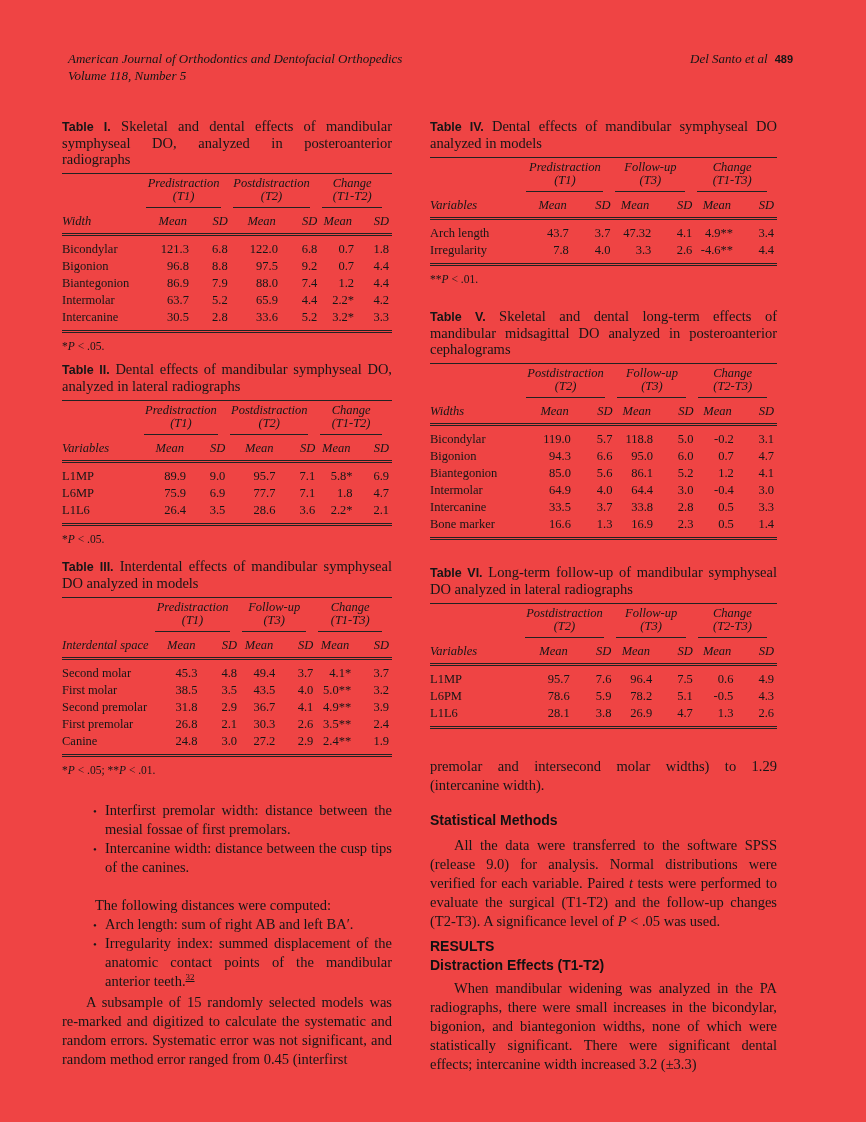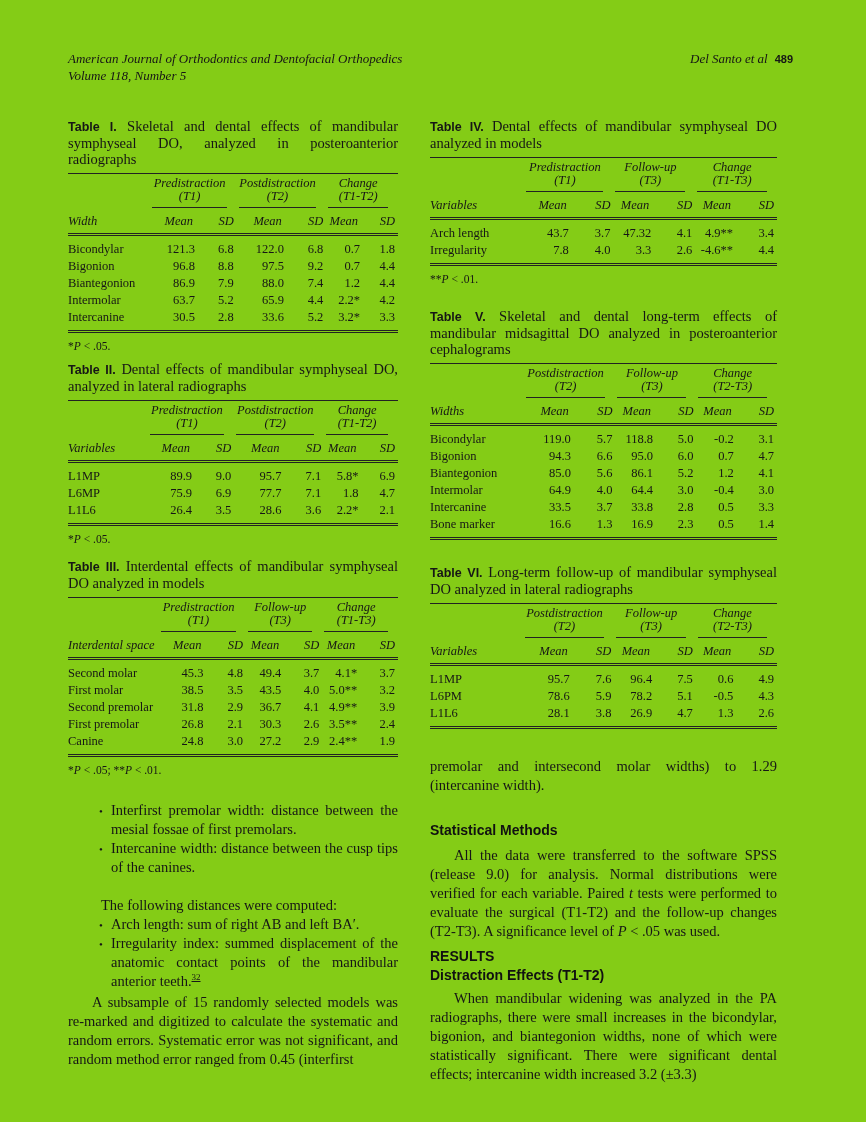--- a/index.html
+++ b/index.html
@@ -4,37 +4,37 @@
 <style>
   * { box-sizing: border-box; }
   html, body { margin: 0; padding: 0; }
   body {
     width: 866px; height: 1122px;
     background: #fdfdfc;
     color: #161616;
     font-family: "Liberation Serif", "DejaVu Serif", serif;
     overflow: hidden;
   }
-  .page { position: relative; width: 866px; height: 1122px; background: #84cc16; }
+  .page { position: relative; width: 866px; height: 1122px; background: #ef4444; }
 
   
   .page-header {
     position: absolute; left: 68px; top: 50px; width: 725px;
     display: flex; justify-content: space-between; align-items: flex-start;
   }
   .hdr-line { font-style: italic; font-size: 13px; line-height: 17px; }
   .ph-right { white-space: nowrap; font-style: italic; font-size: 13px; line-height: 17px; }
   .page-num {
     font-family: "Liberation Sans", sans-serif; font-style: normal;
     font-weight: bold; font-size: 11px; margin-left: 7px;
   }
 
   
   .col { position: absolute; top: 118px; }
-  .col-left  { left: 68px;  width: 330px; }
+  .col-left  { left: 62px;  width: 330px; }
   .col-right { left: 430px; width: 347px; }
 
   
   .tbl-title { font-size: 14.5px; line-height: 16px; text-align: justify; }
   .tbl-label { font-family: "Liberation Sans", sans-serif; font-weight: bold; font-size: 12.5px; }
 
   table.dtable {
     width: 100%; border-collapse: collapse; margin-top: 6px;
     border-top: 1px solid #222; border-bottom: 3px double #222;
   }
@@ -601,20 +601,20 @@
               <td class="num num-sd">3.8</td>
               <td class="num num-mean">26.9</td>
               <td class="num num-sd">4.7</td>
               <td class="num num-mean">1.3</td>
               <td class="num num-sd">2.6</td>
             </tr>
           </tbody>
         </table>
       </div>
     <p class="para"><span>premolar and intersecond molar widths) to 1.29 (intercanine width).</span></p>
-    <h3 class="h-sans" style="margin:26px 0 7px">Statistical Methods</h3>
+    <h3 class="h-sans" style="margin:16px 0 7px">Statistical Methods</h3>
     <p class="para ind"><span>All the data were transferred to the software SPSS (release 9.0) for analysis. Normal distributions were verified for each variable. Paired </span><span class="it">t</span><span> tests were performed to evaluate the surgical (T1-T2) and the follow-up changes (T2-T3). A significance level of </span><span class="it">P</span><span> &lt; .05 was used.</span></p>
     <h3 class="h-sans" style="margin-top:6px">RESULTS</h3>
     <h3 class="h-sans" style="margin-top:1px">Distraction Effects (T1-T2)</h3>
     <p class="para ind" style="margin-top:5px"><span>When mandibular widening was analyzed in the PA radiographs, there were small increases in the bicondylar, bigonion, and biantegonion widths, none of which were statistically significant. There were significant dental effects; intercanine width increased 3.2 (±3.3)</span></p>
   </div>
 
 </div>
 
 </body></html>

